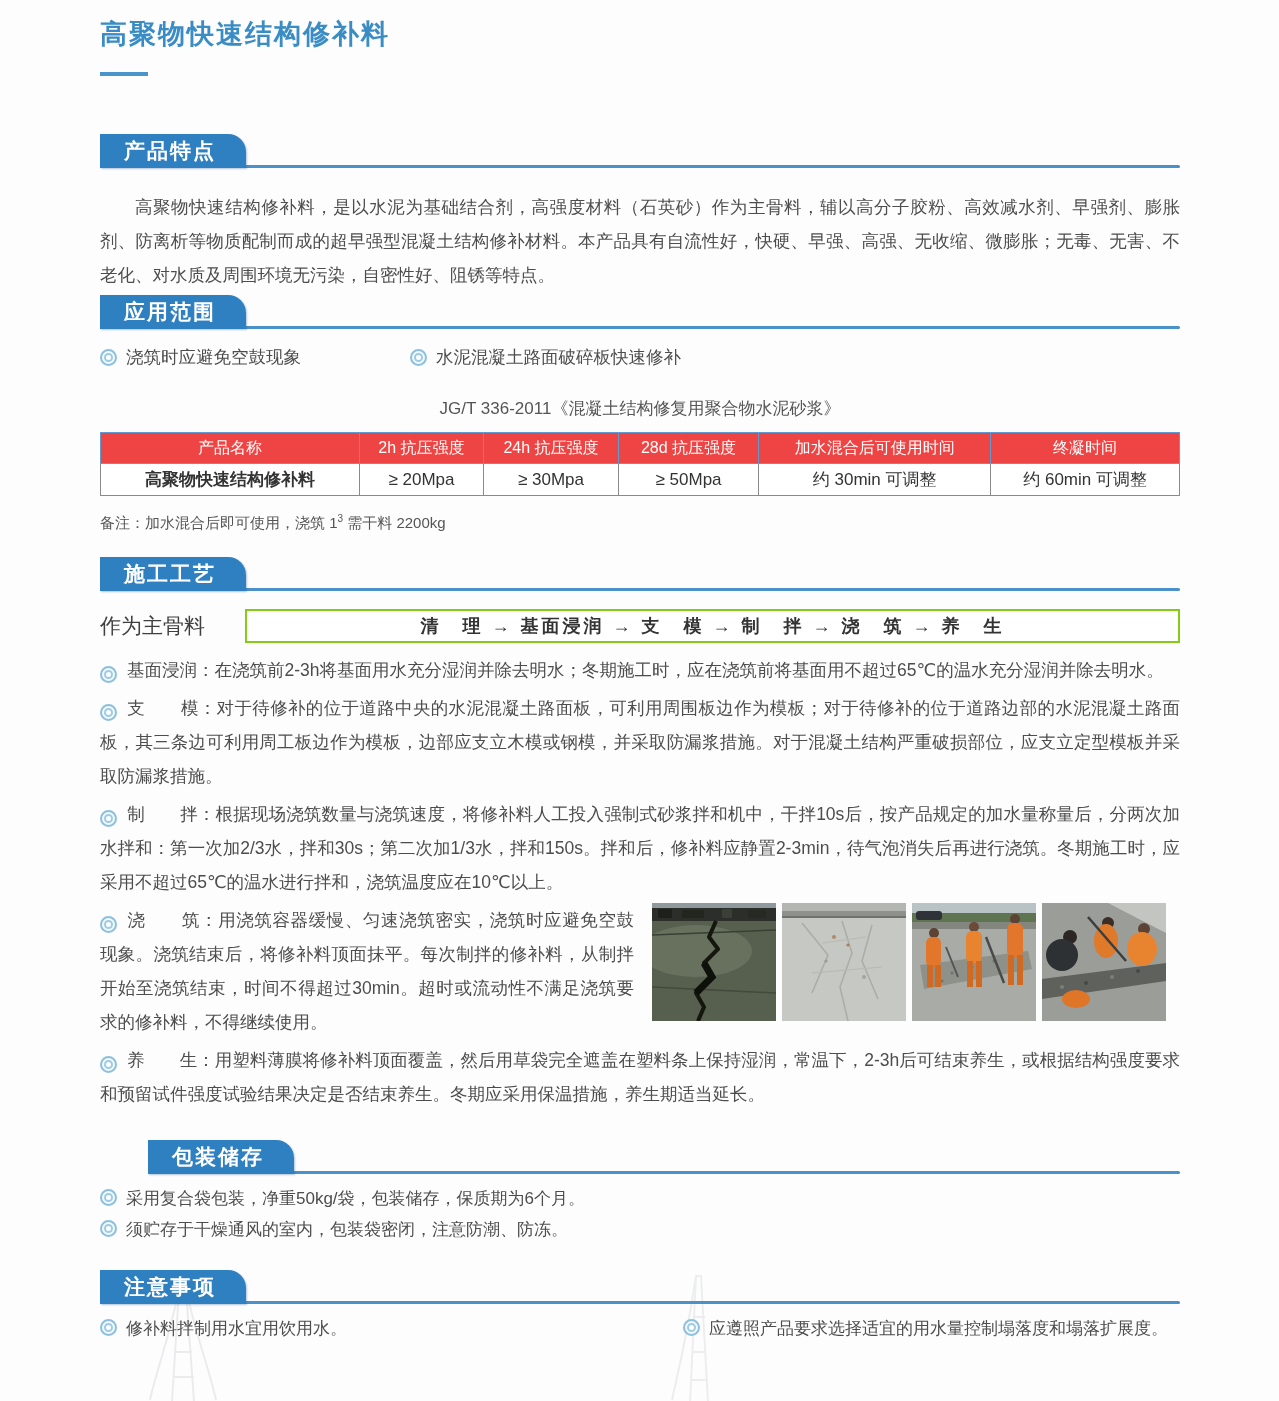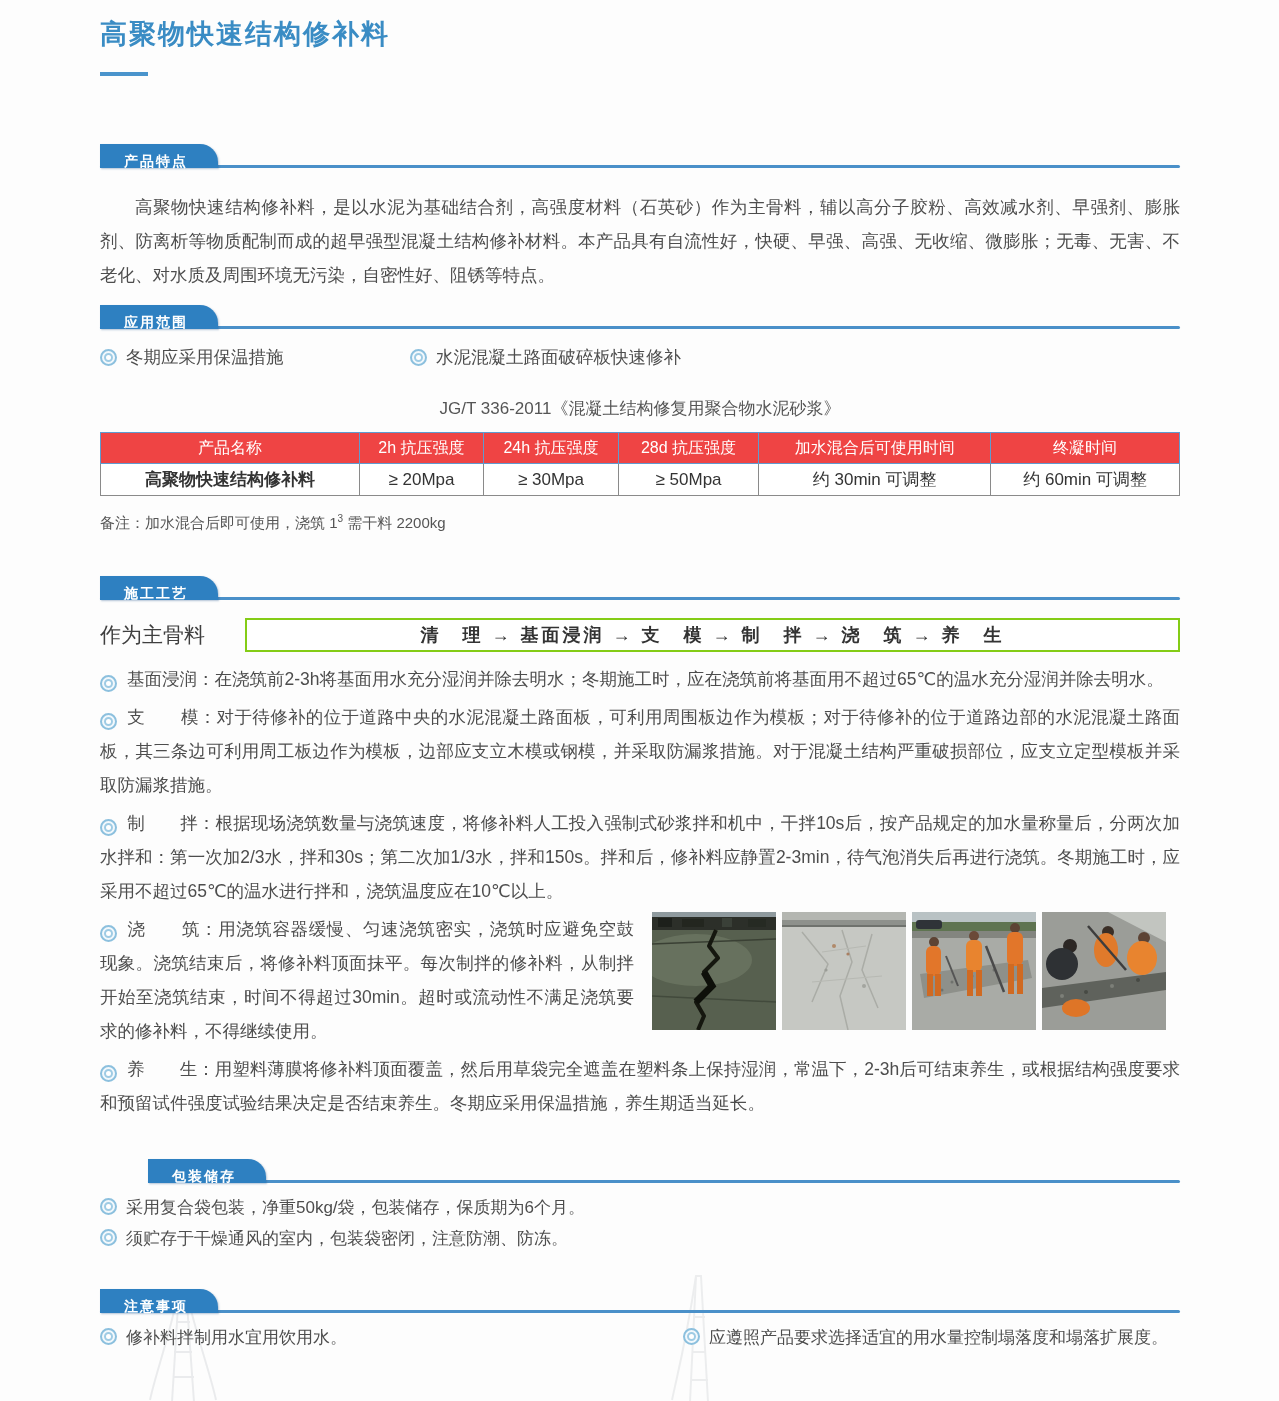--- a/index.html
+++ b/index.html
@@ -11,28 +11,28 @@
   .wm2 { left:668px; top:1272px; }
   .content { position:relative; z-index:1; margin:0 99px 0 100px; width:1080px; }
 
   
   .doc-title { padding-top:16px; font-size:27px; font-weight:bold; color:#3a8cc4; letter-spacing:2px; }
   .title-dash { width:48px; height:4px; background:#4a94cc; margin-top:20px; }
 
   
   .section-header { position:relative; height:37px; }
   .section-tab { position:absolute; left:0; bottom:0; z-index:2; background:#2e80c1; color:#fff;
-    font-size:14px; font-weight:bold; letter-spacing:2px; line-height:34px; height:24px;
+    font-size:21px; font-weight:bold; letter-spacing:2px; line-height:34px; height:34px;
     padding:0 30px 0 24px; border-radius:0 18px 0 0; box-shadow:1px 1px 2px rgba(40,90,140,.35); }
   .section-rule { position:absolute; left:0; right:0; bottom:0; height:3px; background:#4a90c9; border-radius:2px; }
 
   .mt-features { margin-top:55px; }
   .mt-apps { margin-top:0; }
   .mt-perf { margin-top:26px; }
-  .mt-process { margin-top:30px; }
+  .mt-process { margin-top:21px; }
   .mt-pack { margin-top:26px;margin-left:48px; }
   .mt-notes { margin-top:26px; }
 
   
   .para { margin-top:22px; font-size:17.5px; line-height:34px; color:#4d4d4d; text-align:justify; text-indent:2em; }
 
   
   .bullet { display:inline-flex; width:17px; height:17px; border-radius:50%; border:2px solid #8cc0de;
     background:#f2f8fc; align-items:center; justify-content:center; vertical-align:-3px; margin-right:9px; flex:none; }
   .bullet::after { content:""; width:5px; height:5px; border-radius:50%; border:2px solid #9ecbe4; background:#fff; }
@@ -106,21 +106,21 @@
     </div>
     <div class="para">高聚物快速结构修补料，是以水泥为基础结合剂，高强度材料（石英砂）作为主骨料，辅以高分子胶粉、高效减水剂、早强剂、膨胀剂、防离析等物质配制而成的超早强型混凝土结构修补材料。本产品具有自流性好，快硬、早强、高强、无收缩、微膨胀；无毒、无害、不老化、对水质及周围环境无污染，自密性好、阻锈等特点。</div>
 
     <div class="section-header mt-apps">
       <div class="section-rule"></div>
       <div class="section-tab">应用范围</div>
     </div>
     <div class="app-row">
       <div class="app-item">
         <span class="bullet"></span>
-        <span>冬期应采用保温措施</span>
+        <span>浇筑时应避免空鼓现象</span>
       </div>
       <div class="app-item">
         <span class="bullet"></span>
         <span>水泥混凝土路面破碎板快速修补</span>
       </div>
     </div>
 
     <div class="standard-caption">JG/T 336-2011《混凝土结构修复用聚合物水泥砂浆》</div>
     <table class="perf">
       <colgroup>

